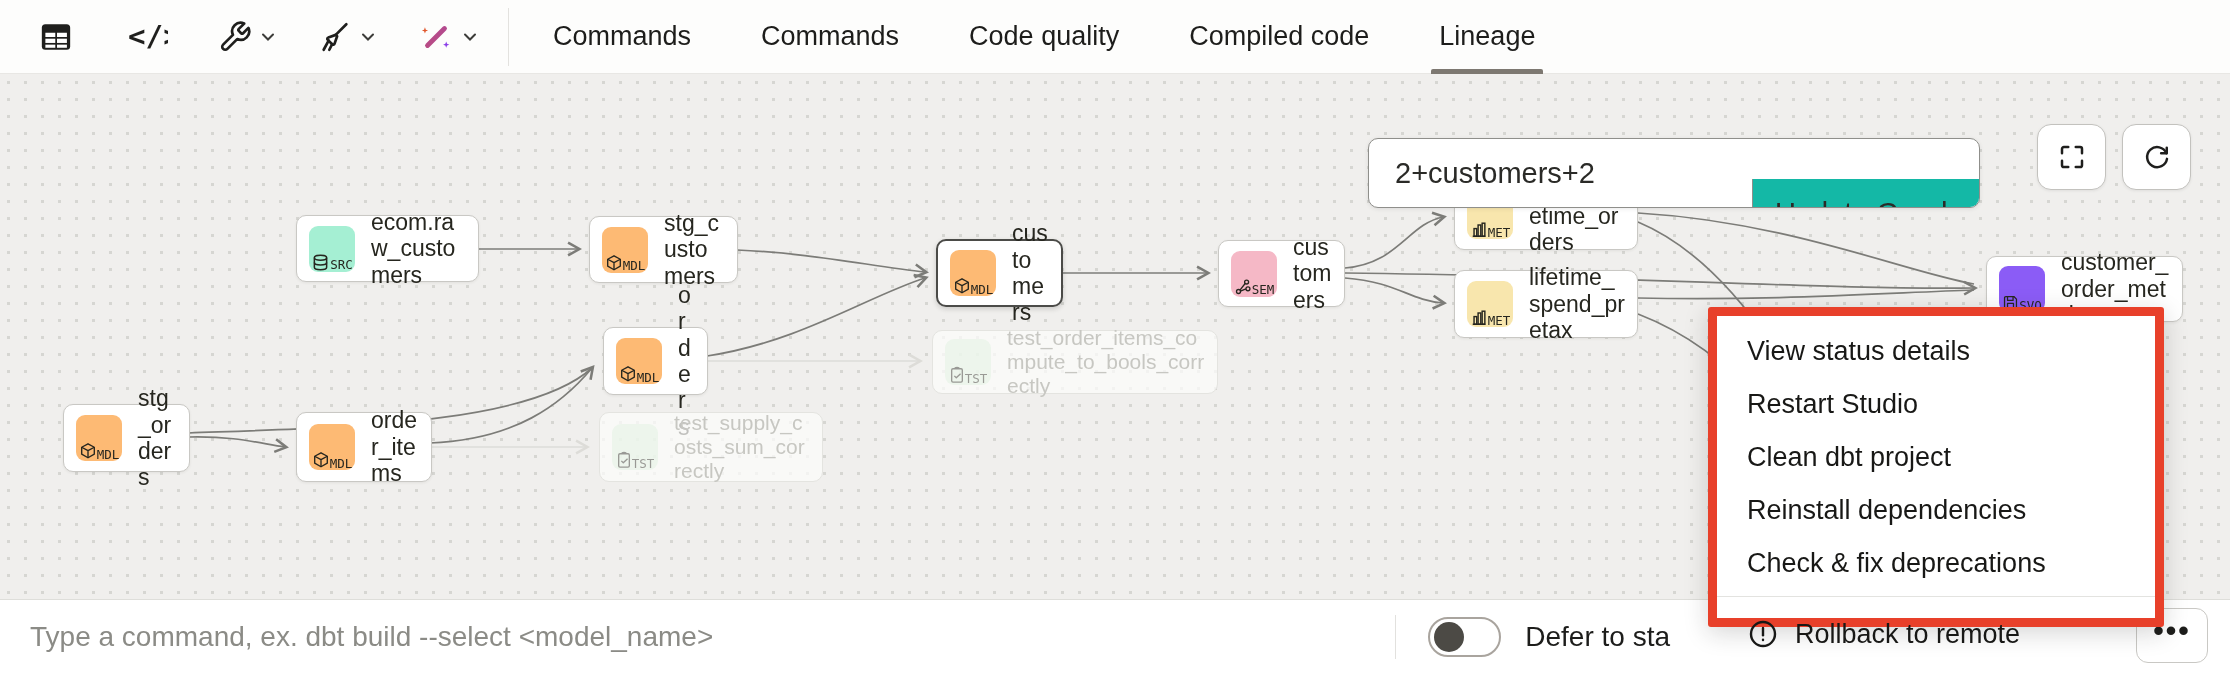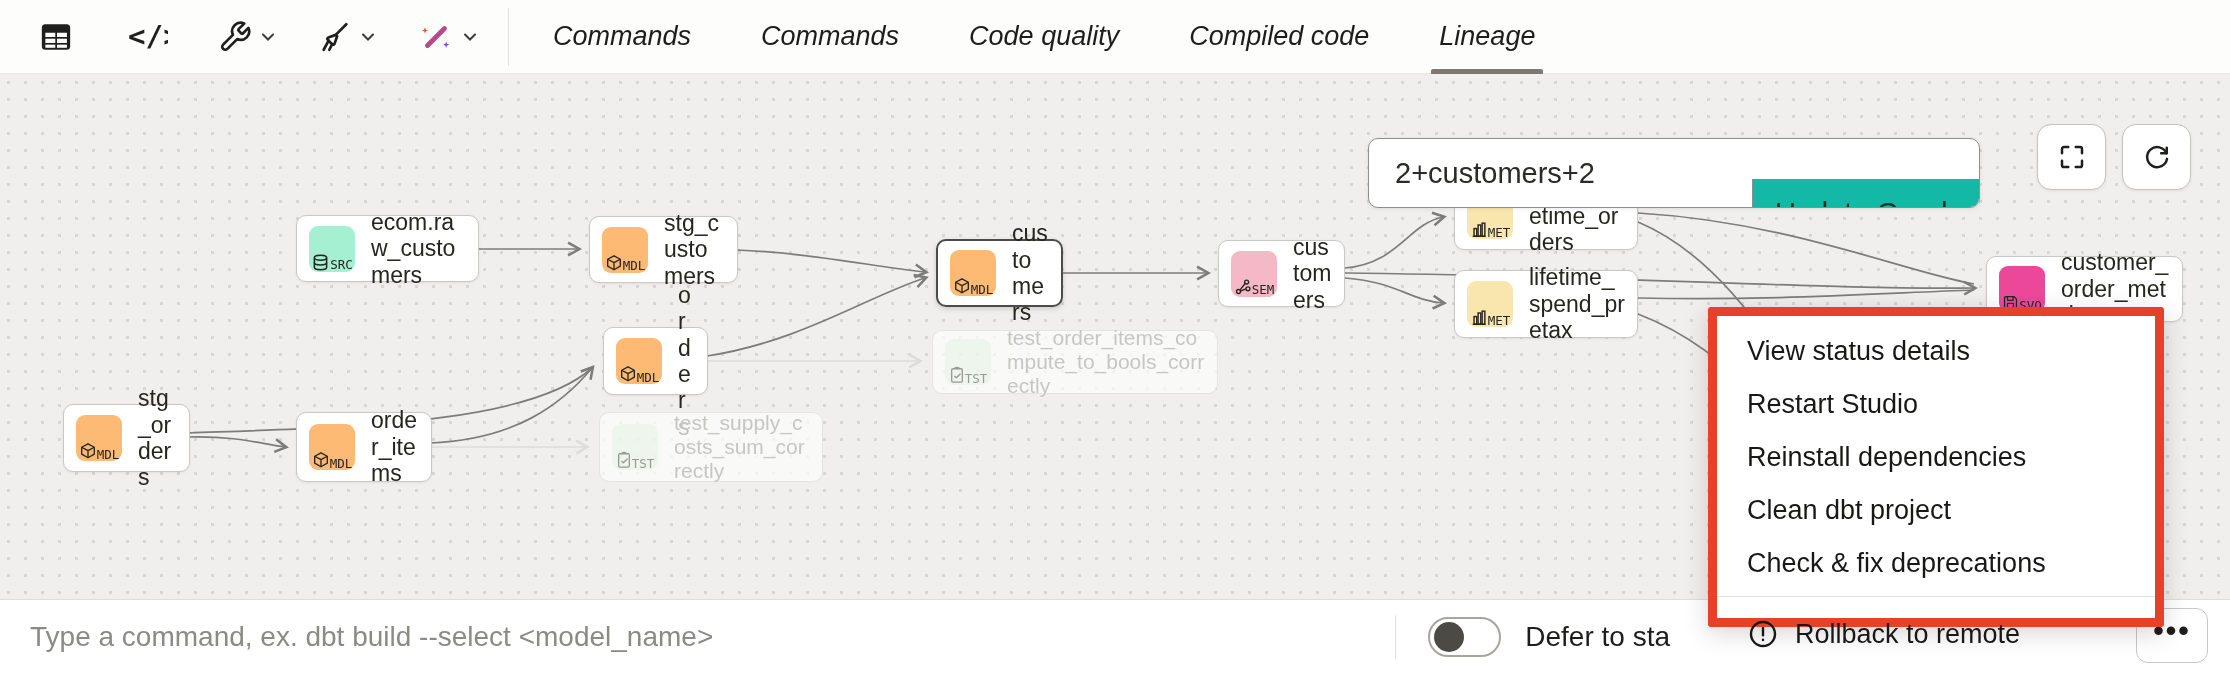--- a/index.html
+++ b/index.html
@@ -7,37 +7,37 @@
   .stage { position:relative; width:2230px; height:674px; background:#fff; }
 
   
   .topbar { position:absolute; left:0; top:0; width:2230px; height:74px; background:#fdfdfc; border-bottom:1px solid #e8e7e4; display:flex; align-items:center; z-index:30; }
   .tool-group { display:flex; align-items:center; gap:10px; padding-left:30px; }
   .tool-btn { display:flex; align-items:center; gap:6px; padding:6px 8px; border-radius:8px; cursor:pointer; }
   .tool-btn svg { display:block; }
   .chev { color:#4a4a47; }
   .tb-divider { width:1px; height:58px; background:#e3e2df; margin:0 16px 0 20px; }
   .tabs { display:flex; align-items:center; gap:66px; height:74px; padding-left:26px; }
-  .tab { font-size:27px; color:#1d1d1b; height:74px; display:flex; align-items:center; cursor:pointer; position:relative; padding:4px 2px;font-style:italic; }
+  .tab { font-size:27px; color:#1d1d1b; height:74px; display:flex; align-items:center; cursor:pointer; position:relative; padding:4px 2px; }
   .tab.active::after { content:""; position:absolute; left:-6px; right:-6px; bottom:0; height:5px; background:#7d7871; border-radius:2px 2px 0 0; }
 
   
   .canvas { position:absolute; left:0; top:74px; width:2230px; height:525px; background:#f0efed;
             background-image:radial-gradient(#d6d6d2 1.6px, transparent 1.6px); background-size:17px 17px; }
   svg.edges { position:absolute; left:0; top:0; width:2230px; height:674px; z-index:1; pointer-events:none; }
 
   
   .node { position:absolute; background:#fff; border:1.5px solid #c9c8c4; border-radius:10px; display:flex; align-items:center; gap:16px; padding-left:12px; z-index:2; cursor:pointer; box-shadow:0 1px 3px rgba(40,40,35,.07); }
   .node.selected { border:2.5px solid #4b4b48; box-shadow:0 2px 5px rgba(40,40,35,.18); }
   .node .nlabel { font-size:23px; color:#26261f; line-height:1.15; overflow-wrap:anywhere; padding-right:12px; }
   .badge { width:46px; height:46px; border-radius:9px; display:flex; flex-direction:row; align-items:flex-end; justify-content:center; flex:0 0 46px; }
   .badge svg { display:block; margin-bottom:1px; }
   .badge span { font-family:"DejaVu Sans Mono", monospace; font-size:12.5px; color:#26261f; letter-spacing:0; line-height:1; }
   .b-src { background:#a5efd3; } .b-mdl { background:#fdba74; } .b-sem { background:#f5b8c6; }
-  .b-met { background:#f8e6ad; } .b-svq { background:#ec4899; } .b-tst { background:#dff2df; }
+  .b-met { background:#f8e6ad; } .b-svq { background:#8b5cf6; } .b-tst { background:#dff2df; }
   .node.faded { background:rgba(252,252,251,.72); border-color:#e4e4e0; box-shadow:none; }
   .node.faded .nlabel { color:#c7c7c2; }
   .node.faded .badge { opacity:.45; }
 
   
   .search-group { position:absolute; left:1368px; top:138px; height:70px; display:flex; z-index:6; background:#fff; border:1.5px solid #8f8f8b; border-radius:10px; box-shadow:0 1px 4px rgba(40,40,35,.10); overflow:hidden; }
   .search-input { width:383px; height:100%; border:none; outline:none; font-size:29px; color:#2a2a27; padding:0 26px; font-family:"Liberation Sans",sans-serif; background:transparent; }
   .update-btn { width:227px; height:100%; border:none; border-left:1.5px solid #8f8f8b; background:#14b8a6; font-size:29px; font-weight:normal; color:#2a2a27; cursor:pointer; font-family:"Liberation Sans",sans-serif;margin-top:40px; }
   .corner-btn { position:absolute; top:124px; width:69px; height:66px; background:#fff; border:1.5px solid #c3c2be; border-radius:14px; display:flex; align-items:center; justify-content:center; cursor:pointer; z-index:6; box-shadow:0 1px 3px rgba(40,40,35,.08); }
   #btn-fullscreen { left:2037px; } #btn-refresh { left:2122px; }
@@ -318,22 +318,22 @@
   <div class="corner-btn" id="btn-refresh">
     <svg width="30" height="30" viewBox="0 0 24 24" fill="none" stroke="#1f1f1d" stroke-width="2" stroke-linecap="round" stroke-linejoin="round">
         <path d="M19.5 9 A8 8 0 1 0 20 13.5"></path>
         <path d="M19.8 4.5 V9 h-4.5"></path>
       </svg>
   </div>
 
   <div class="ctx-menu">
     <div class="ctx-item">View status details</div>
     <div class="ctx-item">Restart Studio</div>
+    <div class="ctx-item">Clean dbt project</div>
     <div class="ctx-item">Reinstall dependencies</div>
-    <div class="ctx-item">Clean dbt project</div>
     <div class="ctx-item">Check &amp; fix deprecations</div>
     <div class="ctx-divider"></div>
     <div class="ctx-danger">
       <svg width="32" height="32" viewBox="0 0 24 24" fill="none" stroke="#181816" stroke-width="1.8" stroke-linecap="round">
           <circle cx="12" cy="12" r="9"></circle>
           <path d="M12 7.5 V13"></path>
           <path d="M12 16.3 v.2"></path>
         </svg>
       <span>Rollback to remote</span>
     </div>

